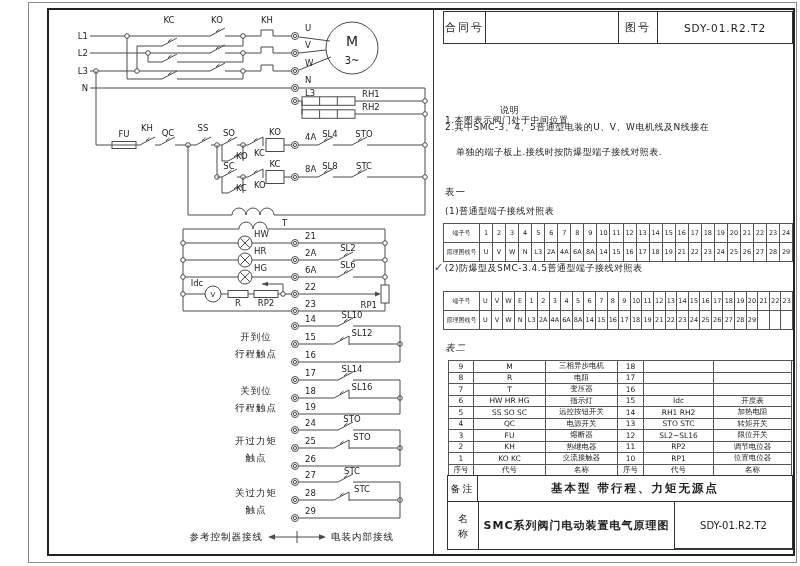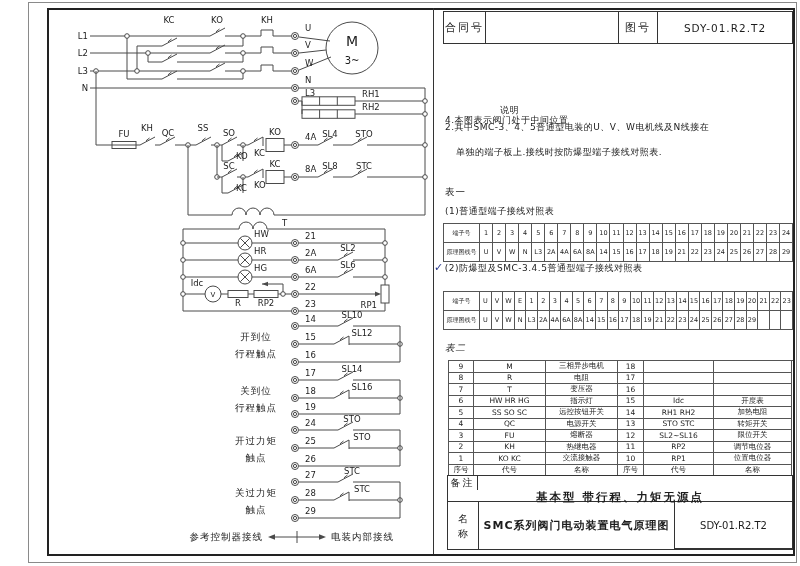--- a/index.html
+++ b/index.html
@@ -30,21 +30,21 @@
   .tcells .cell{flex:1;display:flex;align-items:center;justify-content:center;font-size:6.5px;
          border-right:1px solid #555;border-bottom:1px solid #555;box-sizing:border-box;}
 
   
   #legend-table{left:448px;top:360px;width:345px;border-left:1px solid #555;border-top:1px solid #555;box-sizing:border-box;}
   .lrow{display:grid;grid-template-columns:25px 72px 72px 26px 70px 78px;height:11.5px;}
   .lcell{display:flex;align-items:center;justify-content:center;font-size:7.5px;
          border-right:1px solid #555;border-bottom:1px solid #555;box-sizing:border-box;overflow:hidden;white-space:nowrap;}
 
   
-  #remark-row{left:447px;top:475px;width:346px;height:27px;display:flex;border:1.5px solid #333;box-sizing:border-box;flex-direction:column;}
+  #remark-row{left:447px;top:475px;width:346px;height:27px;display:flex;border:1.5px solid #333;box-sizing:border-box;}
   #remark-label{width:30px;display:flex;align-items:center;justify-content:center;font-size:10px;letter-spacing:2px;
                 border-right:1px solid #333;box-sizing:border-box;}
   #remark-text{flex:1;display:flex;align-items:center;justify-content:center;font-size:11.5px;letter-spacing:2px;font-weight:bold;}
   #name-block{left:447px;top:502px;width:346px;height:48px;display:flex;border:1.5px solid #333;border-top:none;box-sizing:border-box;}
   #name-label{width:30px;display:flex;align-items:center;justify-content:center;font-size:10px;
               word-break:break-all;line-height:1.5;text-align:center;padding:0 8px;box-sizing:content-box;
               border-right:1px solid #333;}
   #name-label{width:14px;}
   #name-text{width:196px;display:flex;align-items:center;justify-content:center;font-size:11px;font-weight:bold;
              letter-spacing:1px;border-right:1px solid #333;box-sizing:border-box;white-space:nowrap;}
@@ -437,21 +437,21 @@
   </svg>
 
   <div class="abs" id="hdr">
     <div class="hcell w40">合同号</div>
     <div class="hcell w135"></div>
     <div class="hcell w37">图号</div>
     <div class="hcell w138">SDY-01.R2.T2</div>
   </div>
 
   <div class="abs note" style="left:500px;top:104px;">说明</div>
-  <div class="abs note" style="left:445px;top:114px;">4.本图表示阀门处于中间位置</div>
+  <div class="abs note" style="left:445px;top:114px;">1.本图表示阀门处于中间位置</div>
   <div class="abs note" style="left:445px;top:121px;">2.其中SMC-3、4、5普通型电装的U、V、W电机线及N线接在</div>
   <div class="abs note" style="left:456px;top:146px;">单独的端子板上.接线时按防爆型端子接线对照表.</div>
 
   <div class="abs cap" style="left:445px;top:186px;">表一</div>
   <div class="abs note" style="left:445px;top:205px;">(1)普通型端子接线对照表</div>
 
   <div class="abs ttable" style="left:443px;top:223px;">
     <div class="trow">
       <div class="thead">端子号</div>
       <div class="tcells">

